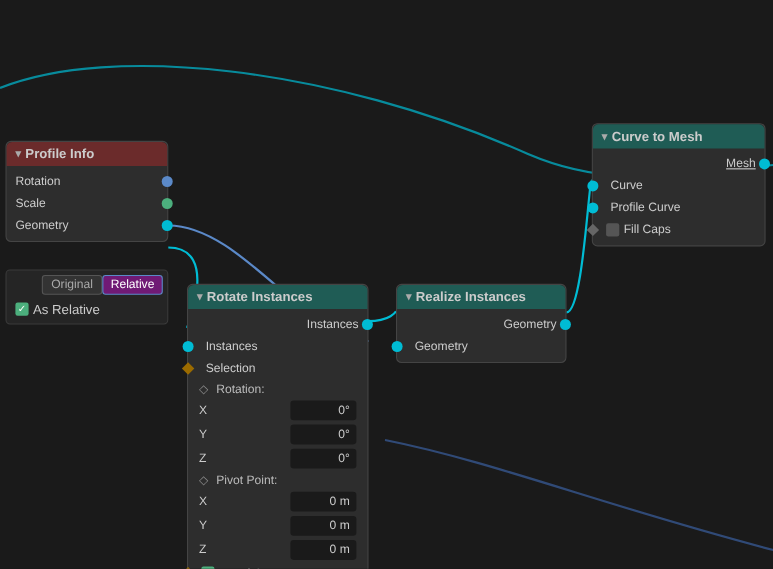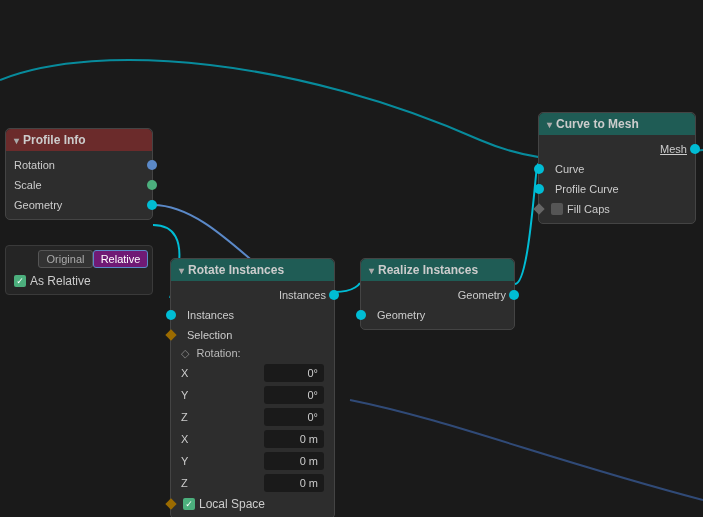--- a/index.html
+++ b/index.html
@@ -365,20 +365,24 @@
         <span>0°</span>
       </div>
     </div>
     <div class="field-row">
       <span class="field-label">Z</span>
       <div class="input-field">
         <span>0°</span>
       </div>
     </div>
 
+    <div class="section-header">
+      <span style="color:#888;margin-right:4px;">◇</span>
+      <span>Pivot Point:</span>
+    </div>
     <div class="field-row">
       <span class="field-label">X</span>
       <div class="input-field">
         <span>0 m</span>
       </div>
     </div>
     <div class="field-row">
       <span class="field-label">Y</span>
       <div class="input-field">
         <span>0 m</span>

